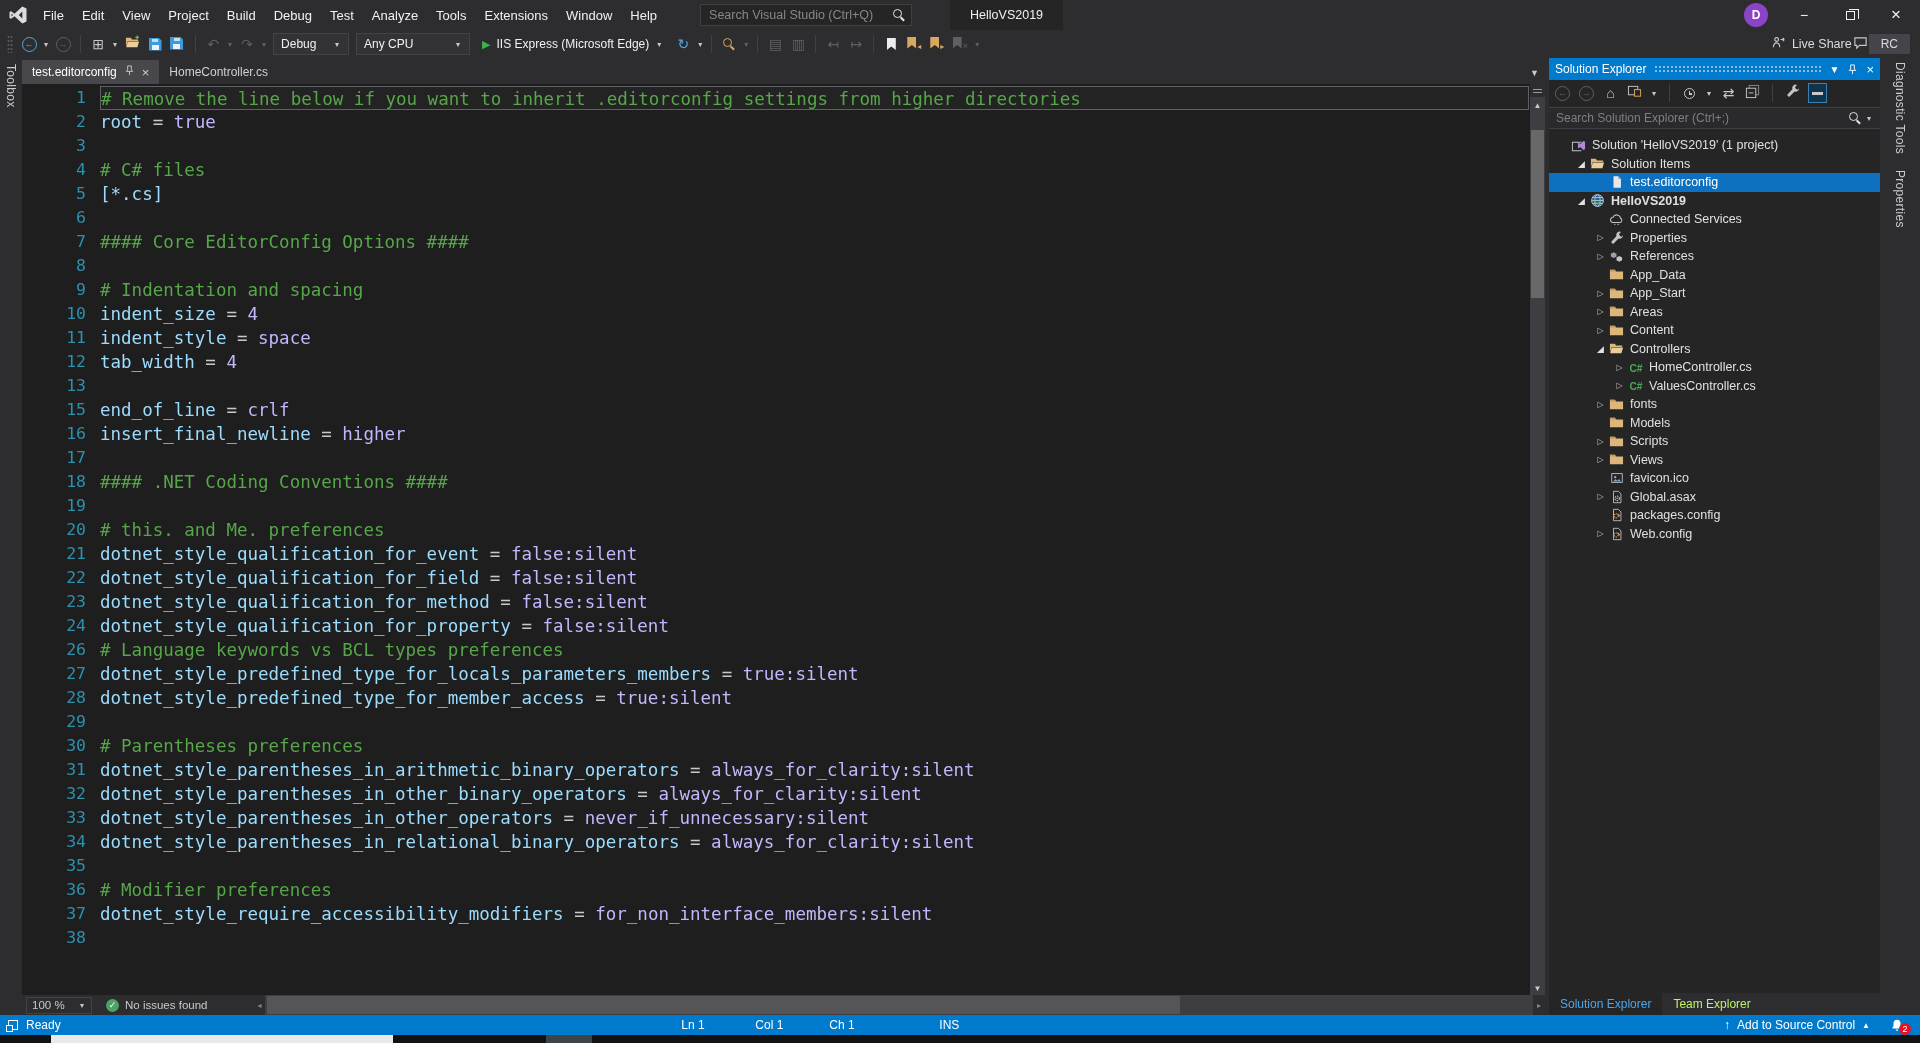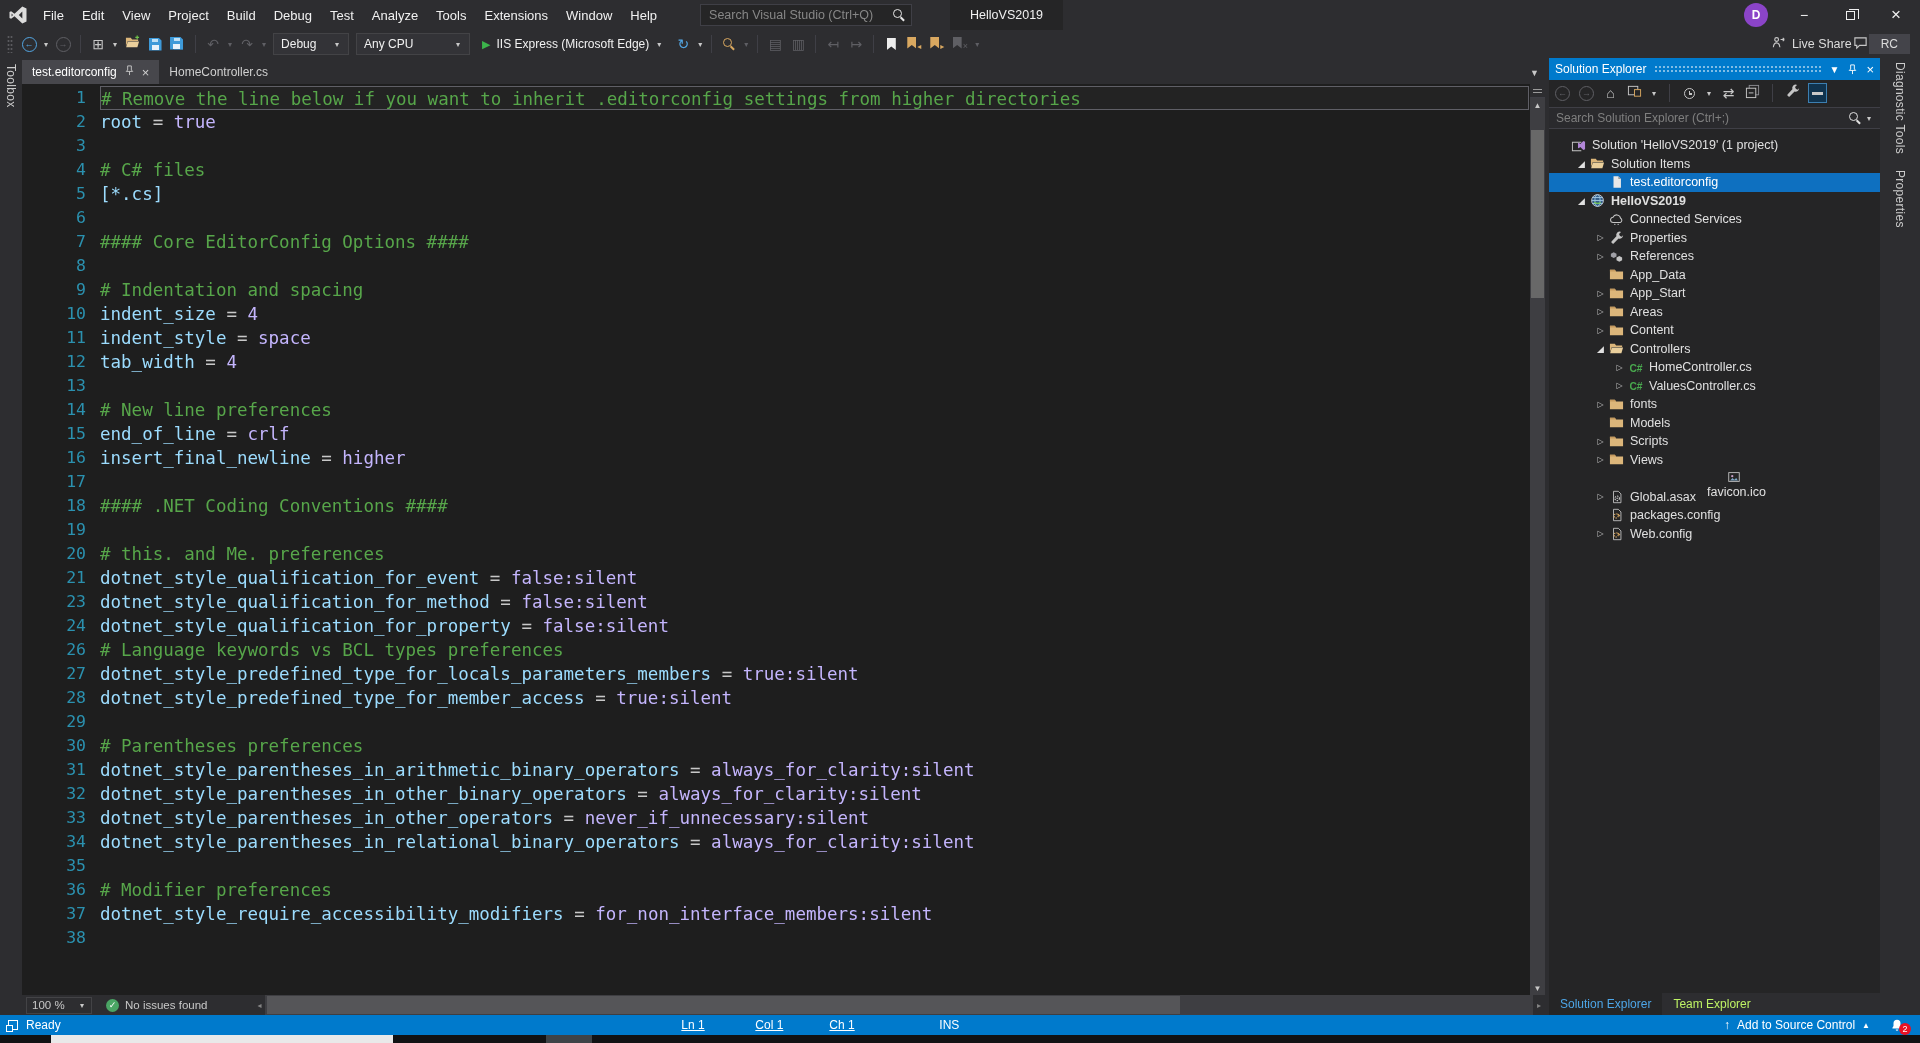--- a/index.html
+++ b/index.html
@@ -117,21 +117,21 @@
   .panel-tabs { height:22px; background:#2D2D30; display:flex; align-items:stretch; }
   .ptab { padding:0 11px; font-size:12px; color:#bef264; display:flex; align-items:center; cursor:default; }
   .ptab.active { background:#252526; color:#4DA6E8; }
 
   
   .statusbar { height:20px; background:#007ACC; display:flex; align-items:center; font-size:12px; color:#FFFFFF; padding-left:8px; }
   .sb-sq { width:10px; height:10px; border:1.2px solid #fff; margin-right:8px; position:relative; }
   .sb-sq::after { content:''; position:absolute; left:-3px; bottom:-3px; width:5px; height:5px; background:#007ACC; border:1.2px solid #fff; }
   .sb-item { flex:none; }
   .sb-spacer { flex:1; }
-  .sb-col { width:74px;text-decoration:underline; }
+  .sb-col { width:74px; }
   .sb-right { display:flex; align-items:center; gap:7px; margin-left:24px; margin-right:20px; }
   .sb-bell { position:relative; display:flex; align-items:center; margin-right:16px; }
   .bell-badge { position:absolute; right:-7px; bottom:-3px; background:#E81123; color:#fff; font-size:9px; width:12px; height:12px; border-radius:50%;
     display:flex; align-items:center; justify-content:center; }
   .bottom-strip { height:8px; background:#111214; position:relative; }
   .bs-white { position:absolute; left:51px; top:0; width:342px; height:8px; background:#E9E9E9; }
   .bs-gray { position:absolute; left:546px; top:0; width:46px; height:8px; background:#3E4347; }
 </style>
 </head>
 <body>
@@ -308,28 +308,28 @@
           <div class="line"><span class="ln">4</span><span class="ct"><span class="tok-c"># C# files</span></span></div>
           <div class="line"><span class="ln">5</span><span class="ct"><span class="tok-k">[*.cs]</span></span></div>
           <div class="line"><span class="ln">6</span><span class="ct"></span></div>
           <div class="line"><span class="ln">7</span><span class="ct"><span class="tok-c">#### Core EditorConfig Options ####</span></span></div>
           <div class="line"><span class="ln">8</span><span class="ct"></span></div>
           <div class="line"><span class="ln">9</span><span class="ct"><span class="tok-c"># Indentation and spacing</span></span></div>
           <div class="line"><span class="ln">10</span><span class="ct"><span class="tok-k">indent_size</span><span class="tok-o"> = </span><span class="tok-v">4</span></span></div>
           <div class="line"><span class="ln">11</span><span class="ct"><span class="tok-k">indent_style</span><span class="tok-o"> = </span><span class="tok-v">space</span></span></div>
           <div class="line"><span class="ln">12</span><span class="ct"><span class="tok-k">tab_width</span><span class="tok-o"> = </span><span class="tok-v">4</span></span></div>
           <div class="line"><span class="ln">13</span><span class="ct"></span></div>
-          <div class="line"><span class="ln">14</span><span class="ct"><span class="tok-c"># New line preferences</span></span></div>
           <div class="line"><span class="ln">15</span><span class="ct"><span class="tok-k">end_of_line</span><span class="tok-o"> = </span><span class="tok-v">crlf</span></span></div>
           <div class="line"><span class="ln">16</span><span class="ct"><span class="tok-k">insert_final_newline</span><span class="tok-o"> = </span><span class="tok-v">higher</span></span></div>
           <div class="line"><span class="ln">17</span><span class="ct"></span></div>
           <div class="line"><span class="ln">18</span><span class="ct"><span class="tok-c">#### .NET Coding Conventions ####</span></span></div>
           <div class="line"><span class="ln">19</span><span class="ct"></span></div>
           <div class="line"><span class="ln">20</span><span class="ct"><span class="tok-c"># this. and Me. preferences</span></span></div>
           <div class="line"><span class="ln">21</span><span class="ct"><span class="tok-k">dotnet_style_qualification_for_event</span><span class="tok-o"> = </span><span class="tok-v">false:silent</span></span></div>
+          <div class="line"><span class="ln">22</span><span class="ct"><span class="tok-k">dotnet_style_qualification_for_field</span><span class="tok-o"> = </span><span class="tok-v">false:silent</span></span></div>
           <div class="line"><span class="ln">23</span><span class="ct"><span class="tok-k">dotnet_style_qualification_for_method</span><span class="tok-o"> = </span><span class="tok-v">false:silent</span></span></div>
           <div class="line"><span class="ln">24</span><span class="ct"><span class="tok-k">dotnet_style_qualification_for_property</span><span class="tok-o"> = </span><span class="tok-v">false:silent</span></span></div>
           <div class="line"><span class="ln">26</span><span class="ct"><span class="tok-c"># Language keywords vs BCL types preferences</span></span></div>
           <div class="line"><span class="ln">27</span><span class="ct"><span class="tok-k">dotnet_style_predefined_type_for_locals_parameters_members</span><span class="tok-o"> = </span><span class="tok-v">true:silent</span></span></div>
           <div class="line"><span class="ln">28</span><span class="ct"><span class="tok-k">dotnet_style_predefined_type_for_member_access</span><span class="tok-o"> = </span><span class="tok-v">true:silent</span></span></div>
           <div class="line"><span class="ln">29</span><span class="ct"></span></div>
           <div class="line"><span class="ln">30</span><span class="ct"><span class="tok-c"># Parentheses preferences</span></span></div>
           <div class="line"><span class="ln">31</span><span class="ct"><span class="tok-k">dotnet_style_parentheses_in_arithmetic_binary_operators</span><span class="tok-o"> = </span><span class="tok-v">always_for_clarity:silent</span></span></div>
           <div class="line"><span class="ln">32</span><span class="ct"><span class="tok-k">dotnet_style_parentheses_in_other_binary_operators</span><span class="tok-o"> = </span><span class="tok-v">always_for_clarity:silent</span></span></div>
           <div class="line"><span class="ln">33</span><span class="ct"><span class="tok-k">dotnet_style_parentheses_in_other_operators</span><span class="tok-o"> = </span><span class="tok-v">never_if_unnecessary:silent</span></span></div>
@@ -602,21 +602,21 @@
           <div class="tree-row" style="padding-left: 44px;">
             <span class="twisty">▷</span>
             <span class="ticon">
               <svg viewBox="0 0 16 16" width="15" height="15">
                 <path fill="#DCB67A" d="M1 3h5.2l1.4 1.8H15V13H1z"></path>
                 <path fill="#C59A5F" d="M1 3h5.2l1.4 1.8H1z"></path>
               </svg>
             </span>
             <span class="tlabel">Views</span>
           </div>
-          <div class="tree-row" style="padding-left: 44px; flex-direction: column;">
+          <div class="tree-row" style="padding-left: 44px;">
             <span class="twisty"></span>
             <span class="ticon">
               <svg viewBox="0 0 16 16" width="14" height="14">
                 <rect x="2" y="3" width="12" height="10" fill="none" stroke="#C5C5C5"></rect>
                 <circle cx="6" cy="7" r="1.3" fill="#C8A0C8"></circle>
                 <path d="M3.5 12l2.8-3 2 2.2L10.5 9l2 3z" fill="#7FA8C8"></path>
               </svg>
             </span>
             <span class="tlabel">favicon.ico</span>
           </div>

